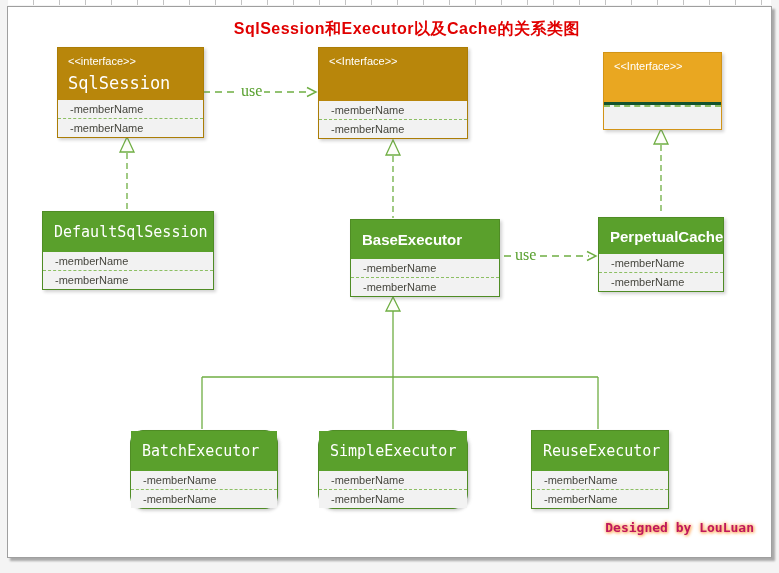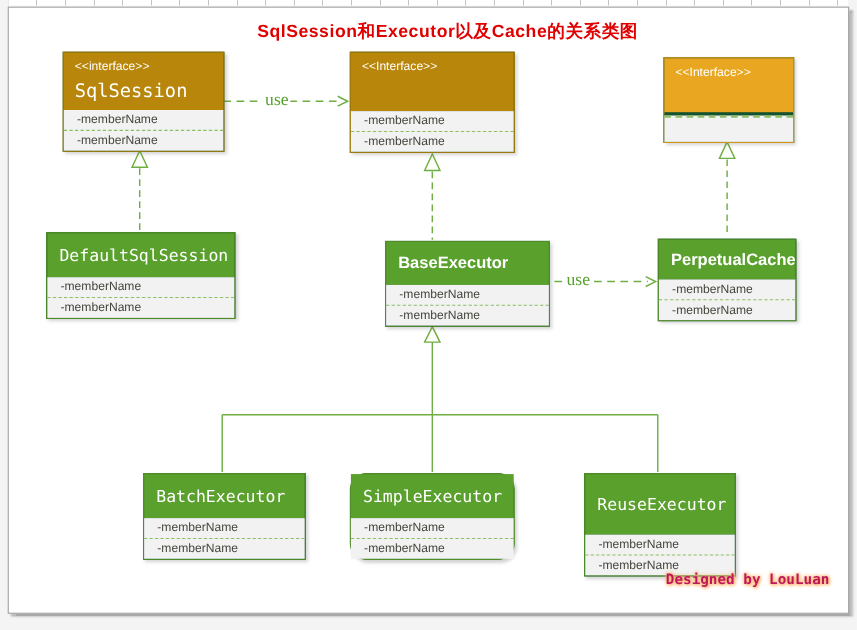--- a/index.html
+++ b/index.html
@@ -154,38 +154,38 @@
 </div>
 
 <div class="cls green" style="left:598px;top:217px;width:124px;">
   <div class="hd oneLine cnameSans" style="height:36px;">PerpetualCache</div>
   <div class="bodyRows">
     <div class="mm">-memberName</div>
     <div class="mm">-memberName</div>
   </div>
 </div>
 
-<div class="cls green" style="left:130px;top:430px;width:146px;">
+<div class="cls green" style="left:130px;top:430px;width:146px;border-radius:13px;">
   <div class="hd oneLine cname2" style="height:40px;">BatchExecutor</div>
   <div class="bodyRows">
     <div class="mm">-memberName</div>
     <div class="mm">-memberName</div>
   </div>
 </div>
 
 <div class="cls green" style="left:318px;top:430px;width:148px;border-radius:15px;">
   <div class="hd oneLine cname2" style="height:40px;">SimpleExecutor</div>
   <div class="bodyRows">
     <div class="mm">-memberName</div>
     <div class="mm">-memberName</div>
   </div>
 </div>
 
 <div class="cls green" style="left:531px;top:430px;width:136px;">
-  <div class="hd oneLine cname2" style="height:55px;">ReuseExecutor</div>
+  <div class="hd oneLine cname2" style="height:40px;">ReuseExecutor</div>
   <div class="bodyRows">
     <div class="mm">-memberName</div>
     <div class="mm">-memberName</div>
   </div>
 </div>
 
 <div class="footer">
   <div class="credit">Designed by LouLuan</div>
 </div>
 

